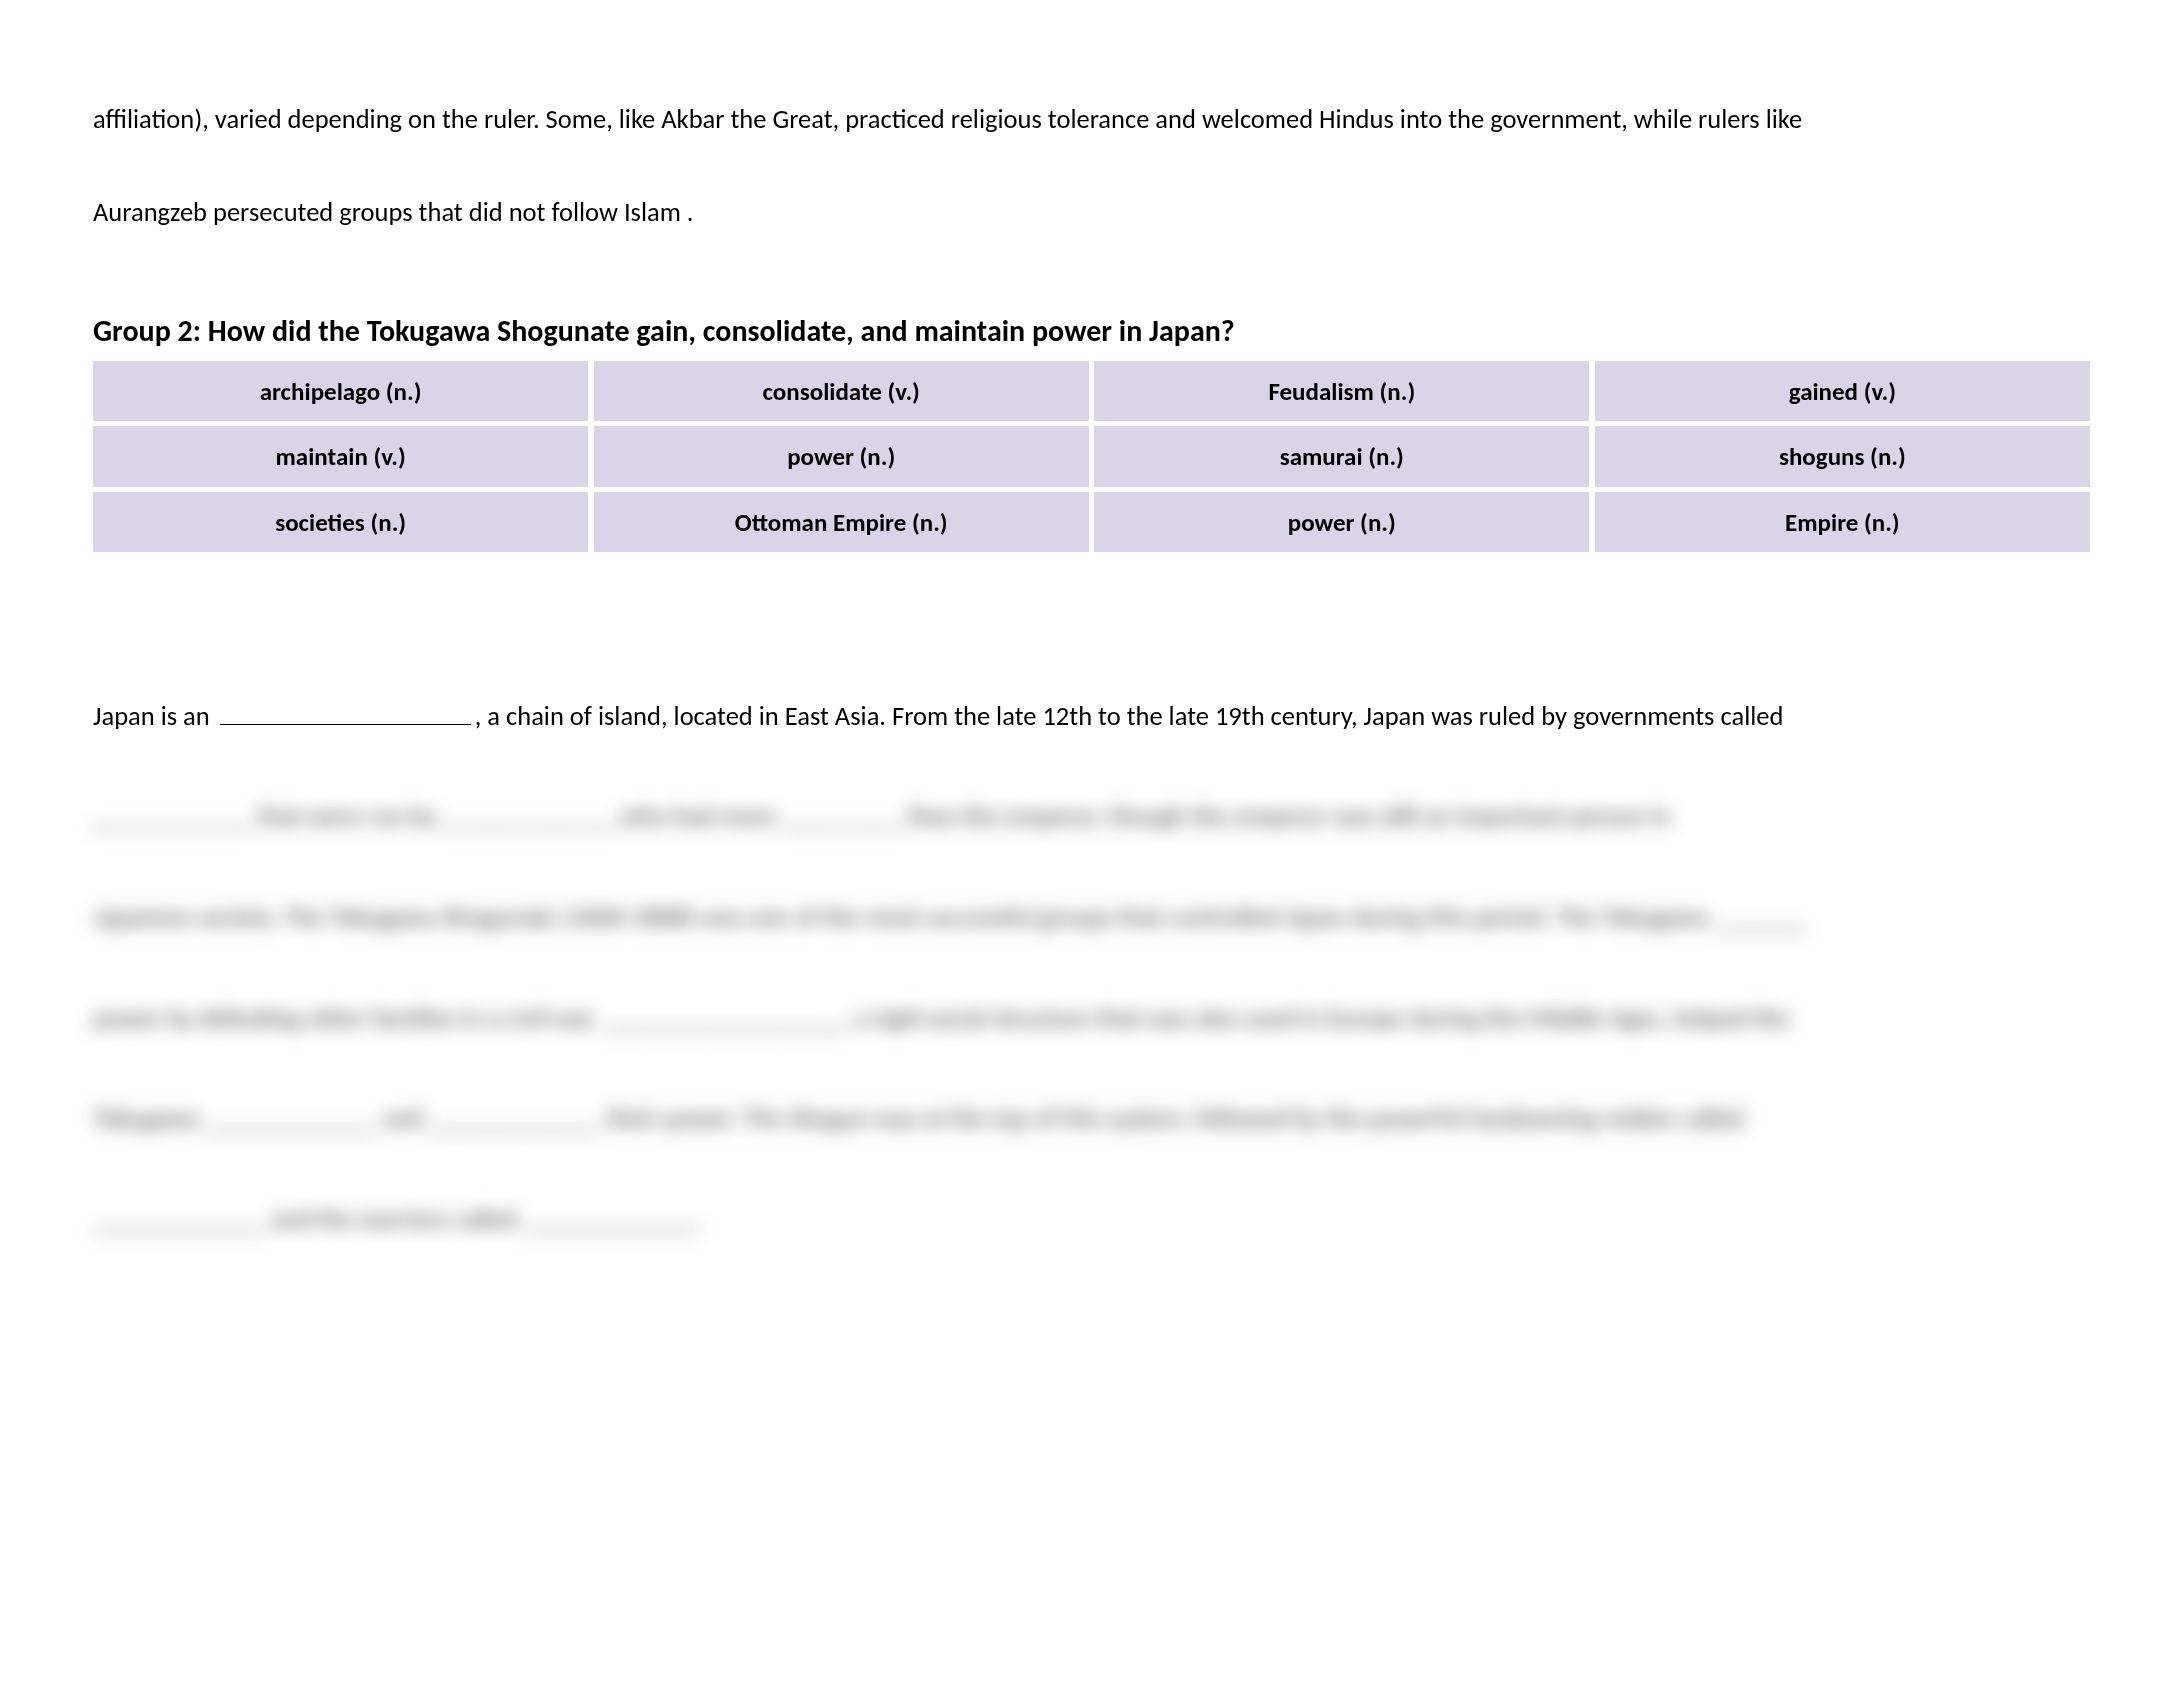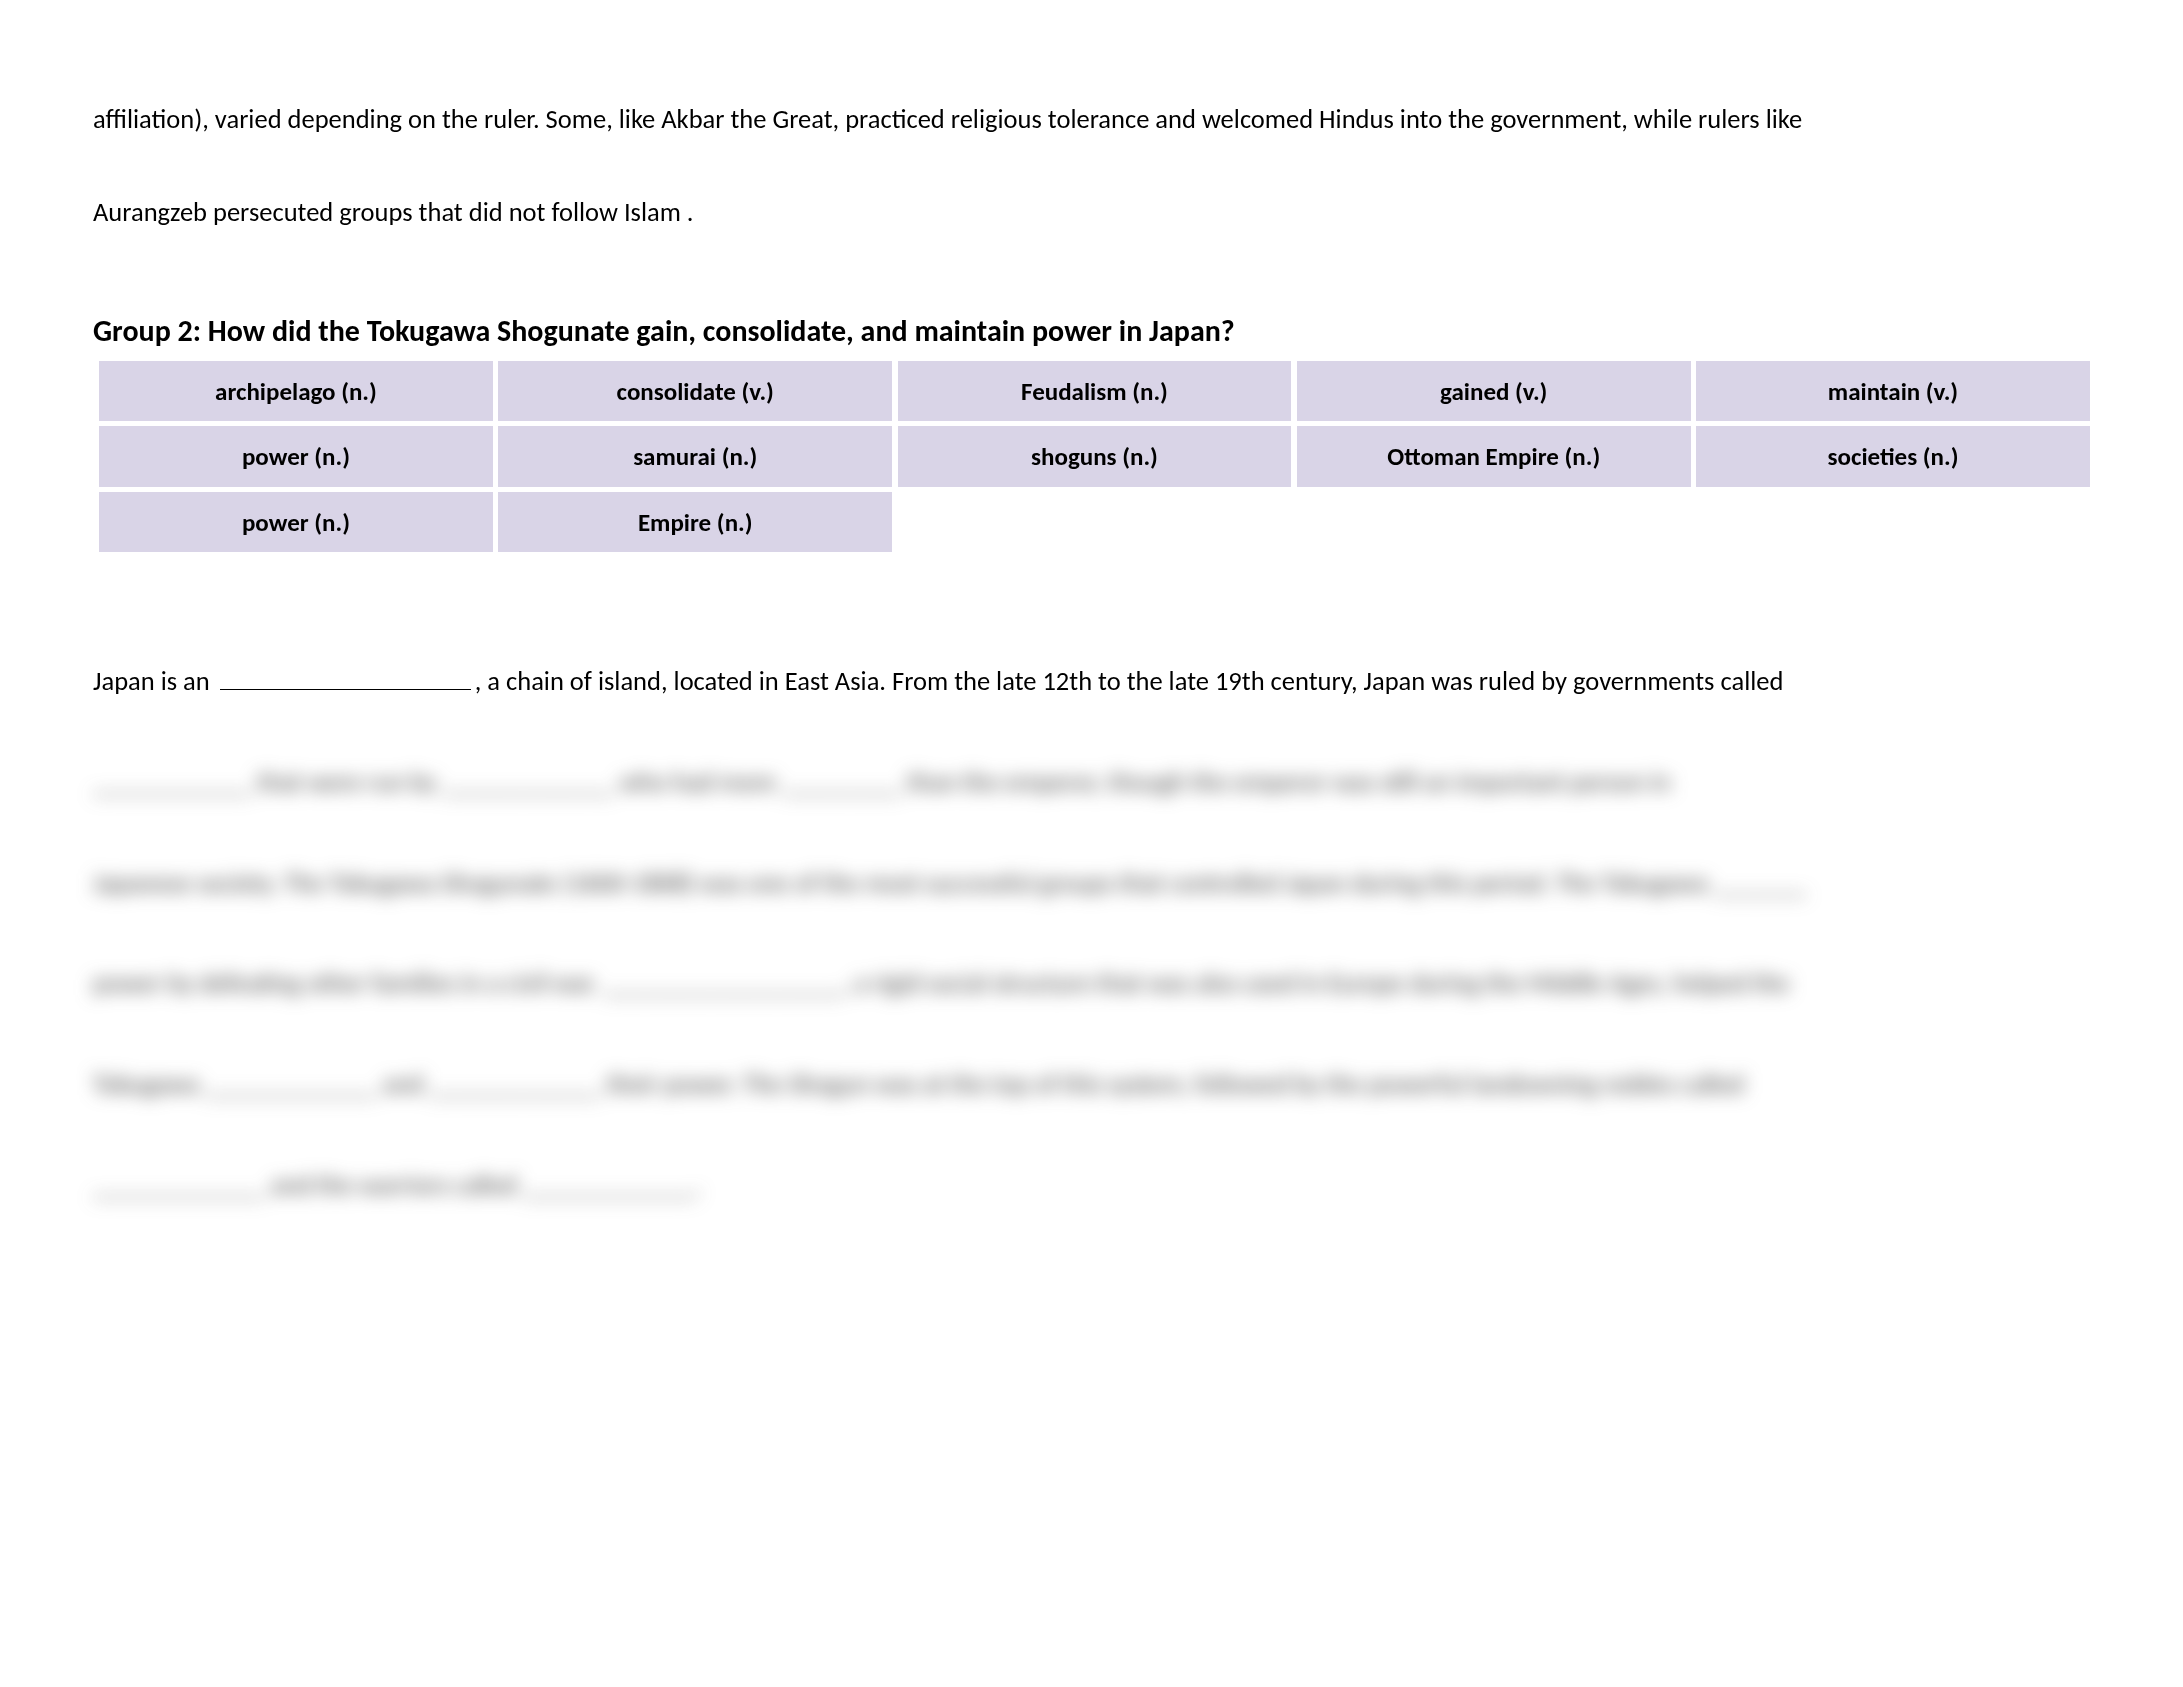--- a/index.html
+++ b/index.html
@@ -19,24 +19,23 @@
     .intro-text p {
       margin-bottom: 40px;
     }
     .group-heading {
       font-size: 30px;
       font-weight: 700;
       margin-bottom: 12px;
     }
     .vocab-grid {
       display: grid;
-      grid-template-columns: repeat(5, 1fr);
+      grid-template-columns: repeat(4, 1fr);
       gap: 5.3px;
       margin-bottom: 79px;
-      margin-left: 6px;
     }
     .vocab-cell {
       background: #d9d4e7;
       color: #000000;
       font-size: 25px;
       font-weight: 700;
       text-align: center;
       padding: 14.6px 6.6px;
       white-space: nowrap;
     }
@@ -74,22 +73,22 @@
 
 <div class="vocab-grid">
   <div class="vocab-cell">archipelago (n.)</div>
   <div class="vocab-cell">consolidate (v.)</div>
   <div class="vocab-cell">Feudalism (n.)</div>
   <div class="vocab-cell">gained (v.)</div>
   <div class="vocab-cell">maintain (v.)</div>
   <div class="vocab-cell">power (n.)</div>
   <div class="vocab-cell">samurai (n.)</div>
   <div class="vocab-cell">shoguns (n.)</div>
+  <div class="vocab-cell">societies (n.)</div>
   <div class="vocab-cell">Ottoman Empire (n.)</div>
-  <div class="vocab-cell">societies (n.)</div>
   <div class="vocab-cell">power (n.)</div>
   <div class="vocab-cell">Empire (n.)</div>
   <div class="vocab-cell empty"></div>
   <div class="vocab-cell empty"></div>
   <div class="vocab-cell empty"></div>
 </div>
 
 <div class="fill-text">
   <span>Japan is an </span><span class="blank"></span><span>, a chain of island,  located in East Asia. From the late 12th to the late 19th century, Japan was ruled by governments called</span>
   <div class="blurred">____________ that were run by _____________ who had more _________ than the emperor, though the emperor was still an important person in</div>

